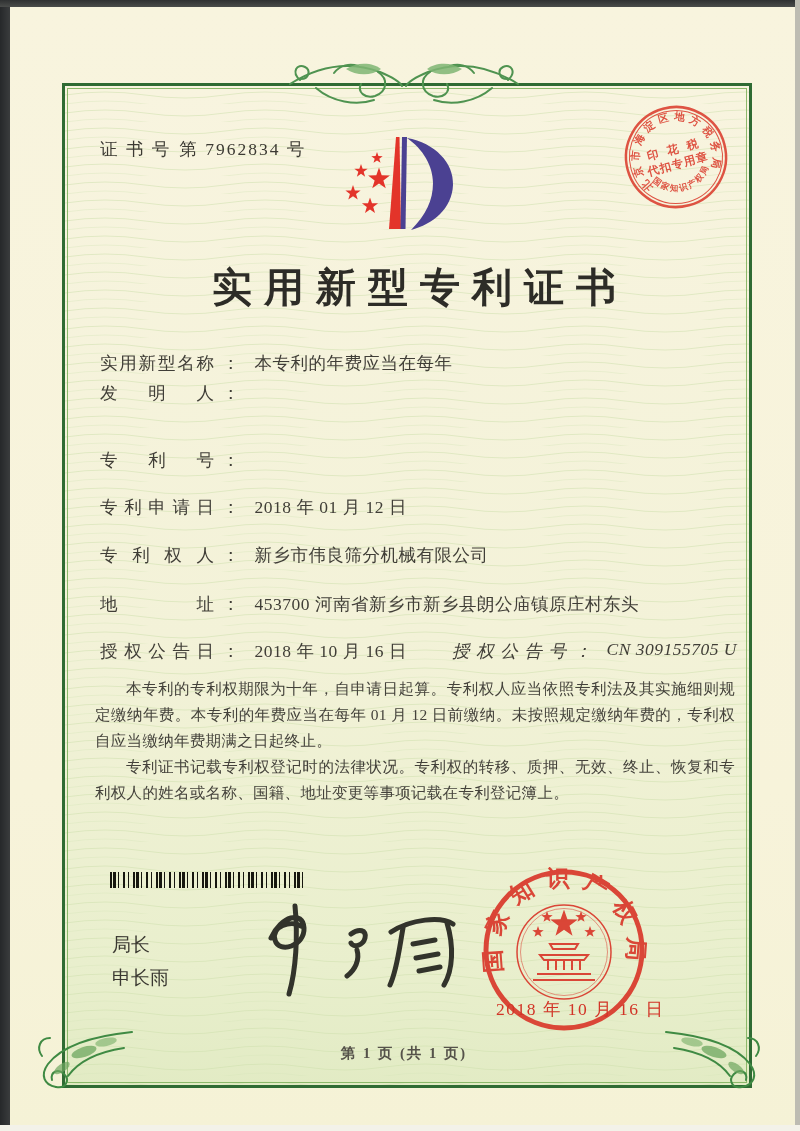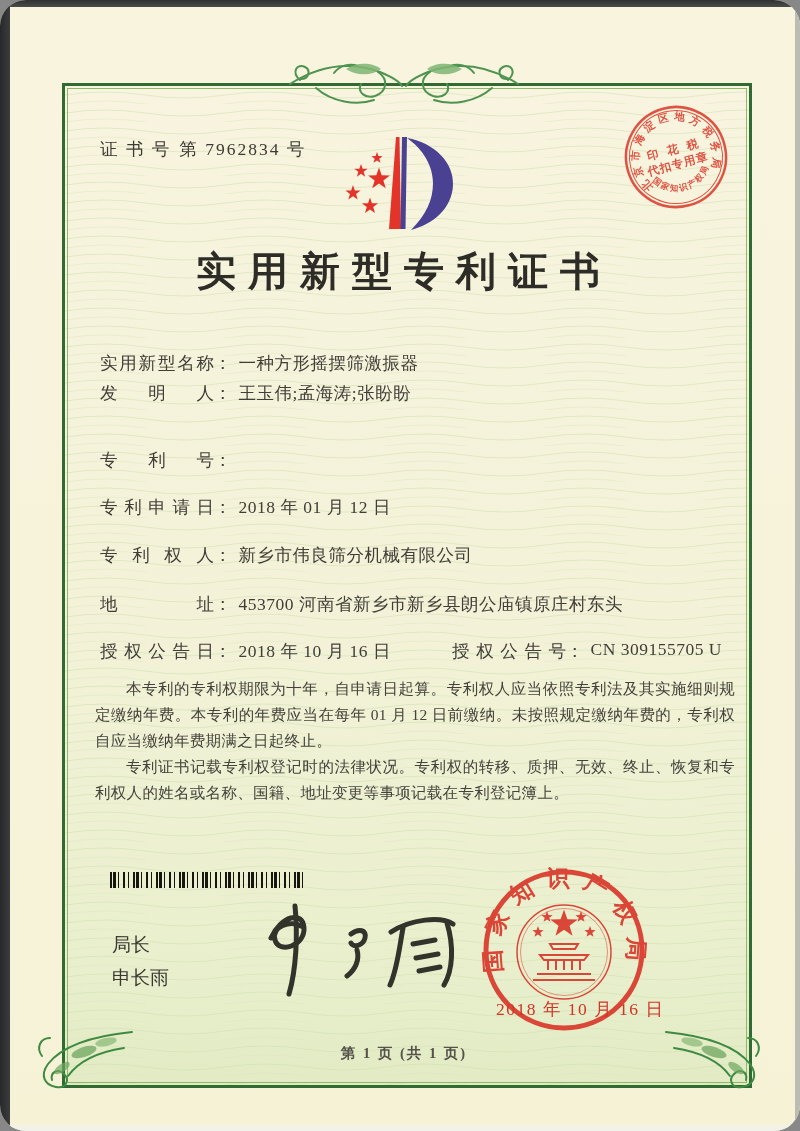--- a/index.html
+++ b/index.html
@@ -1,47 +1,46 @@
 <!DOCTYPE html>
 <html><head>
 <meta charset="utf-8">
 <style>
   html,body{margin:0;padding:0;background:#888;}
   .page{
     position:relative; width:800px; height:1131px; margin:0 auto;
     background:linear-gradient(180deg,#f8f4de 0%,#f7f3da 70%,#f5f2d6 100%);
     overflow:hidden;
     font-family:"Liberation Serif","DejaVu Serif",serif;
-    border-radius:26px;
   }
   
   .edge-left{position:absolute;left:0;top:0;width:10px;height:100%;background:linear-gradient(90deg,#26282a,#3a3c3d);}
   .edge-top{position:absolute;left:0;top:0;width:100%;height:7px;background:linear-gradient(180deg,#2f3132,#4a4c4a);}
   .edge-right{position:absolute;right:0;top:0;width:5px;height:100%;background:#bdbcb2;}
   .edge-bottom{position:absolute;left:0;bottom:0;width:100%;height:6px;background:#f3f2e9;}
   
   .frame{position:absolute;left:62px;top:83px;width:684px;height:999px;border:3px solid #2f6b33;
     background:linear-gradient(180deg,#f8f4df 0%,#f3f2d8 55%,#e9efcd 88%,#e2ebc4 100%);}
   .frame-inner{position:absolute;inset:2px;border:1px solid #8cb96a;}
   .waves{position:absolute;inset:0;width:100%;height:100%;}
   
   .orn-top{position:absolute;left:288px;top:57px;}
   .orn-bl{position:absolute;left:28px;top:1022px;}
   .orn-br{position:absolute;left:662px;top:1022px;}
   
   .cert-no{position:absolute;left:100px;top:137px;font-size:17.5px;color:#3c3a33;letter-spacing:2px;}
   .cert-no span{margin-right:8px;}
   .logo{position:absolute;left:337px;top:131px;}
-  .title{position:absolute;left:62px;top:244px;width:684px;margin:0;text-align:center;
+  .title{position:absolute;left:62px;top:244px;width:684px;margin:16px;text-align:center;
     font-size:40px;font-weight:600;letter-spacing:12px;color:#2d2c27;}
-  .field{position:absolute;left:100px;display:flex;font-size:17.5px;color:#403e37;white-space:nowrap;}
+  .field{position:absolute;left:100px;display:flex;font-size:17.5px;color:#403e37;white-space:nowrap;gap:8px;}
   .field .lbl{display:inline-block;width:114px;text-align:justify;text-align-last:justify;}
   .field .colon{margin-right:7px;}
   .field .val{letter-spacing:0.5px;}
-  .grant-no{left:452px;}
+  .grant-no{left:452px;font-style:italic;}
   .paras{position:absolute;left:95px;top:676px;width:640px;color:#44423b;}
   .paras p{margin:0;text-indent:2em;font-size:15.5px;line-height:26px;text-align:justify;letter-spacing:0.3px;}
   .barcode{position:absolute;left:110px;top:872px;width:196px;height:16px;
     background:repeating-linear-gradient(90deg,#17170f 0 2px,transparent 2px 3px,#17170f 3px 6px,transparent 6px 8px,#17170f 8px 9px,transparent 9px 13px,#17170f 13px 15px,transparent 15px 18px,#17170f 18px 19px,transparent 19px 23px);}
   .director{position:absolute;left:112px;top:928px;font-size:19px;color:#3a3831;line-height:33px;}
   .sig{position:absolute;left:233px;top:898px;}
   .stamp{position:absolute;left:616px;top:97px;}
   .seal{position:absolute;left:481px;top:867px;}
   .seal-date{position:absolute;left:496px;top:997px;font-size:17.5px;color:#d23427;letter-spacing:1.5px;white-space:nowrap;}
   .footer{position:absolute;left:62px;top:1044px;width:684px;text-align:center;font-size:14.5px;color:#55524a;letter-spacing:2px;font-weight:bold;}
@@ -134,26 +133,25 @@
     <use href="#star" x="-10" y="-10" width="20" height="20" transform="translate(40,27) scale(0.6)"></use>
     <use href="#star" x="-10" y="-10" width="20" height="20" transform="translate(16,62) scale(0.8)"></use>
     <use href="#star" x="-10" y="-10" width="20" height="20" transform="translate(33,75) scale(0.85)"></use>
   </svg>
 
   <h1 class="title">实用新型专利证书</h1>
 
   <div class="field" style="top:351px">
     <span class="lbl">实用新型名称</span>
       <span class="colon">：</span>
-      <span class="val">一种方形摇摆筛激振器</span>
+      <span class="val">本专利的年费应当在每年</span>
   </div>
   <div class="field" style="top:381px">
     <span class="lbl">发明人</span>
       <span class="colon">：</span>
-      <span class="val">王玉伟;孟海涛;张盼盼</span>
   </div>
   <div class="field" style="top:448px">
     <span class="lbl">专利号</span>
       <span class="colon">：</span>
   </div>
   <div class="field" style="top:495px">
     <span class="lbl">专利申请日</span>
       <span class="colon">：</span>
       <span class="val">2018 年 01 月 12 日</span>
   </div>

